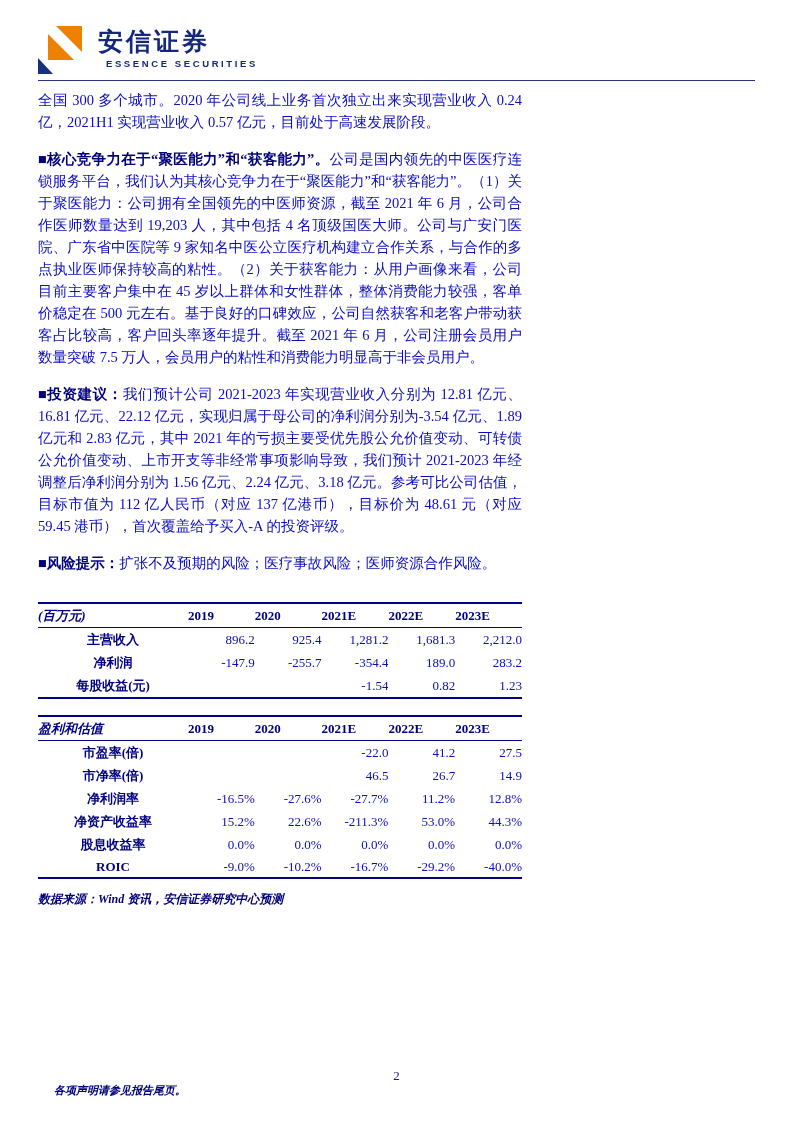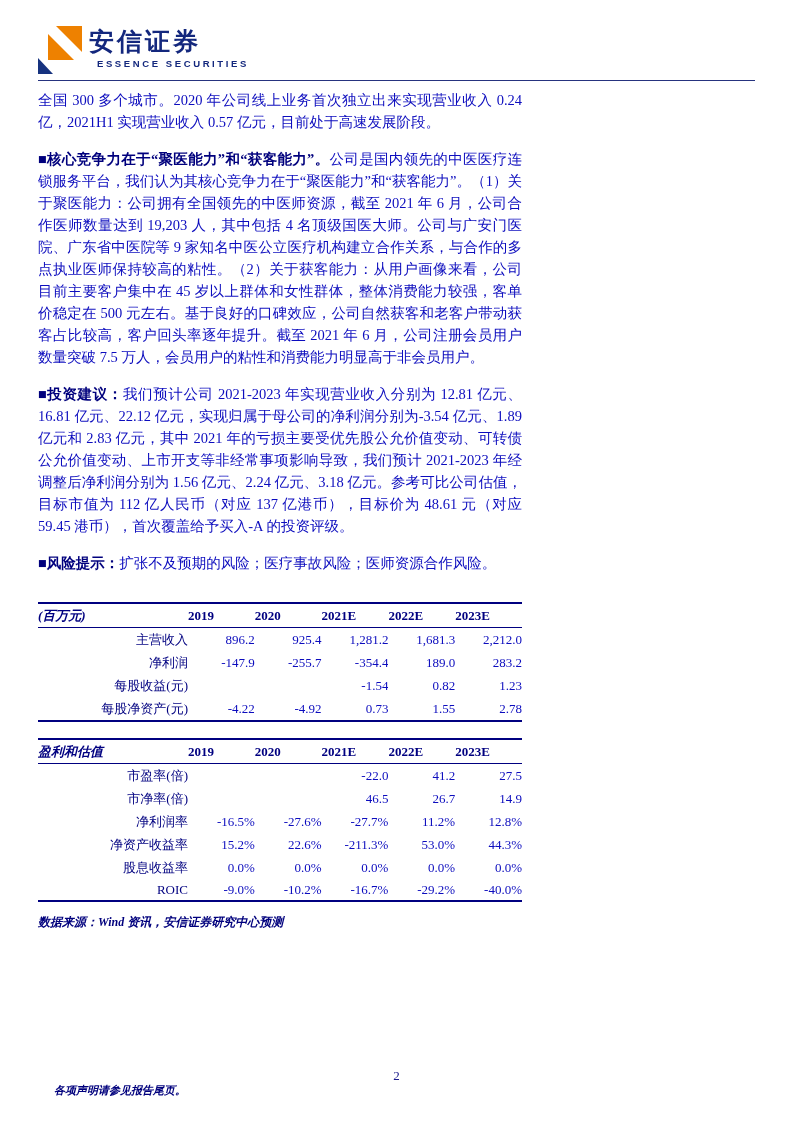--- a/index.html
+++ b/index.html
@@ -6,21 +6,21 @@
   html, body { margin: 0; padding: 0; }
   body {
     width: 793px; height: 1122px;
     background: #ffffff;
     font-family: "Liberation Serif", "DejaVu Serif", serif;
   }
   .page { position: relative; width: 793px; height: 1122px; overflow: hidden; background: #fff; }
 
   
   .report-header { padding: 26px 38px 0 38px; }
-  .brand { display: flex; align-items: flex-start; gap: 7px; height: 52px; }
+  .brand { display: flex; align-items: flex-start; gap: 16px; height: 52px; }
   .logo { display: inline-block; width: 44px; height: 48px; }
   .brand-text { display: flex; flex-direction: column; padding-top: 3px; }
   .brand-cn { font-size: 25px; font-weight: bold; color: #13277d; letter-spacing: 3px; line-height: 1.05; }
   .brand-en { font-size: 9.5px; font-weight: bold; color: #13277d; letter-spacing: 2.6px; margin-top: 3px; font-family: "Liberation Sans", sans-serif; padding-left: 8px; }
   .header-rule { border-bottom: 1.5px solid #26337f; margin-top: 2px; }
 
   
   .content { margin: 8px 271px 0 38px; width: 484px; }
   .para {
     font-size: 14.5px; line-height: 22px;
@@ -33,21 +33,21 @@
   .fin-table {
     width: 484px; border-collapse: collapse;
     margin-top: 28px; font-size: 13px; color: #000080;
     table-layout: fixed;
   }
   .fin-table th, .fin-table td { padding: 2.5px 0; overflow: hidden; white-space: nowrap; }
   .fin-table thead tr { border-top: 2px solid #000080; border-bottom: 1px solid #000080; }
   .fin-table th { font-weight: bold; text-align: left; color: #000080; }
   .fin-table th:first-child { text-align: left; font-style: italic; width: 150px; }
   .fin-table td { text-align: right; color: #0c0cbe; }
-  .fin-table td:first-child { text-align: right; font-weight: normal; color: #000080; width: 150px; }
+  .fin-table td:first-child { text-align: center; font-weight: bold; color: #000080; width: 150px; }
   .fin-table tbody tr:last-child { border-bottom: 2px solid #000080; }
   .table-gap { margin-top: 16px; }
 
   .source {
     font-size: 12px; font-weight: bold; font-style: italic;
     color: #00007d; margin: 12px 0 0 0;
   }
 
   
   .page-number {
@@ -120,28 +120,20 @@
             <td>283.2</td>
           </tr>
           <tr>
             <td>每股收益(元)</td>
             <td></td>
             <td></td>
             <td>-1.54</td>
             <td>0.82</td>
             <td>1.23</td>
           </tr>
-          <tr>
-            <td>每股净资产(元)</td>
-            <td>-4.22</td>
-            <td>-4.92</td>
-            <td>0.73</td>
-            <td>1.55</td>
-            <td>2.78</td>
-          </tr>
         </tbody>
     </table>
 
     <table class="fin-table table-gap">
       <thead>
         <tr>
             <th>盈利和估值</th>
             <th>2019</th>
             <th>2020</th>
             <th>2021E</th>

